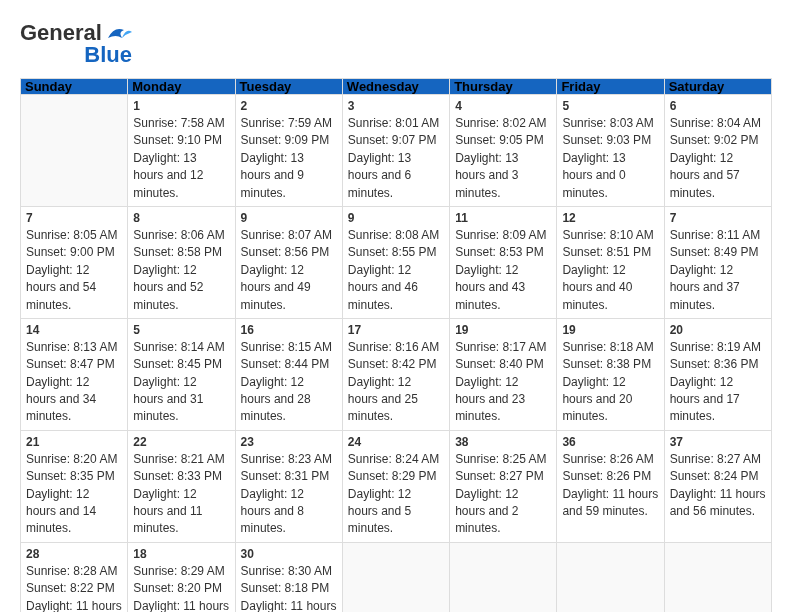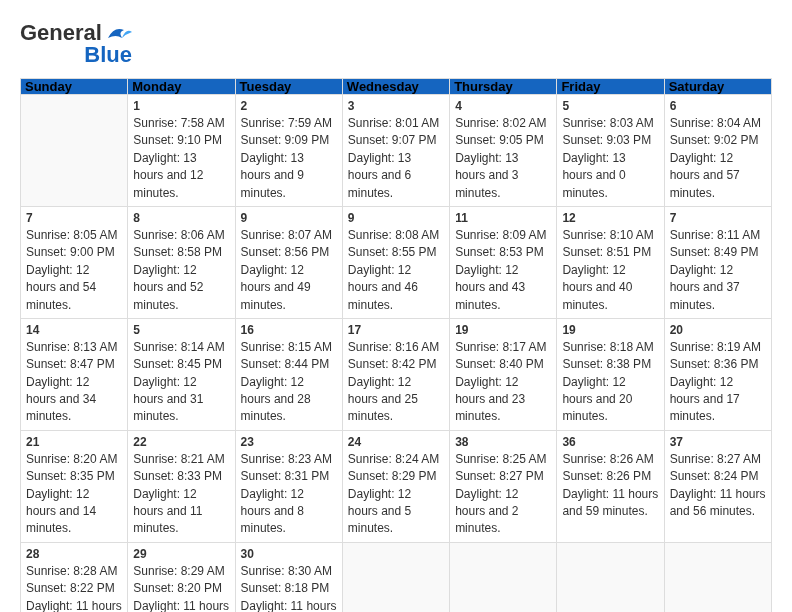--- a/index.html
+++ b/index.html
@@ -331,21 +331,21 @@
       <tr>
         <td>
         <div class="day-num">28</div>
         <div class="cell-text">
           Sunrise: 8:28 AM<br>
           Sunset: 8:22 PM<br>
           Daylight: 11 hours and 53 minutes.
         </div>
       </td>
         <td>
-        <div class="day-num">29</div>
+        <div class="day-num">18</div>
         <div class="cell-text">
           Sunrise: 8:29 AM<br>
           Sunset: 8:20 PM<br>
           Daylight: 11 hours and 50 minutes.
         </div>
       </td>
         <td>
         <div class="day-num">30</div>
         <div class="cell-text">
           Sunrise: 8:30 AM<br>

